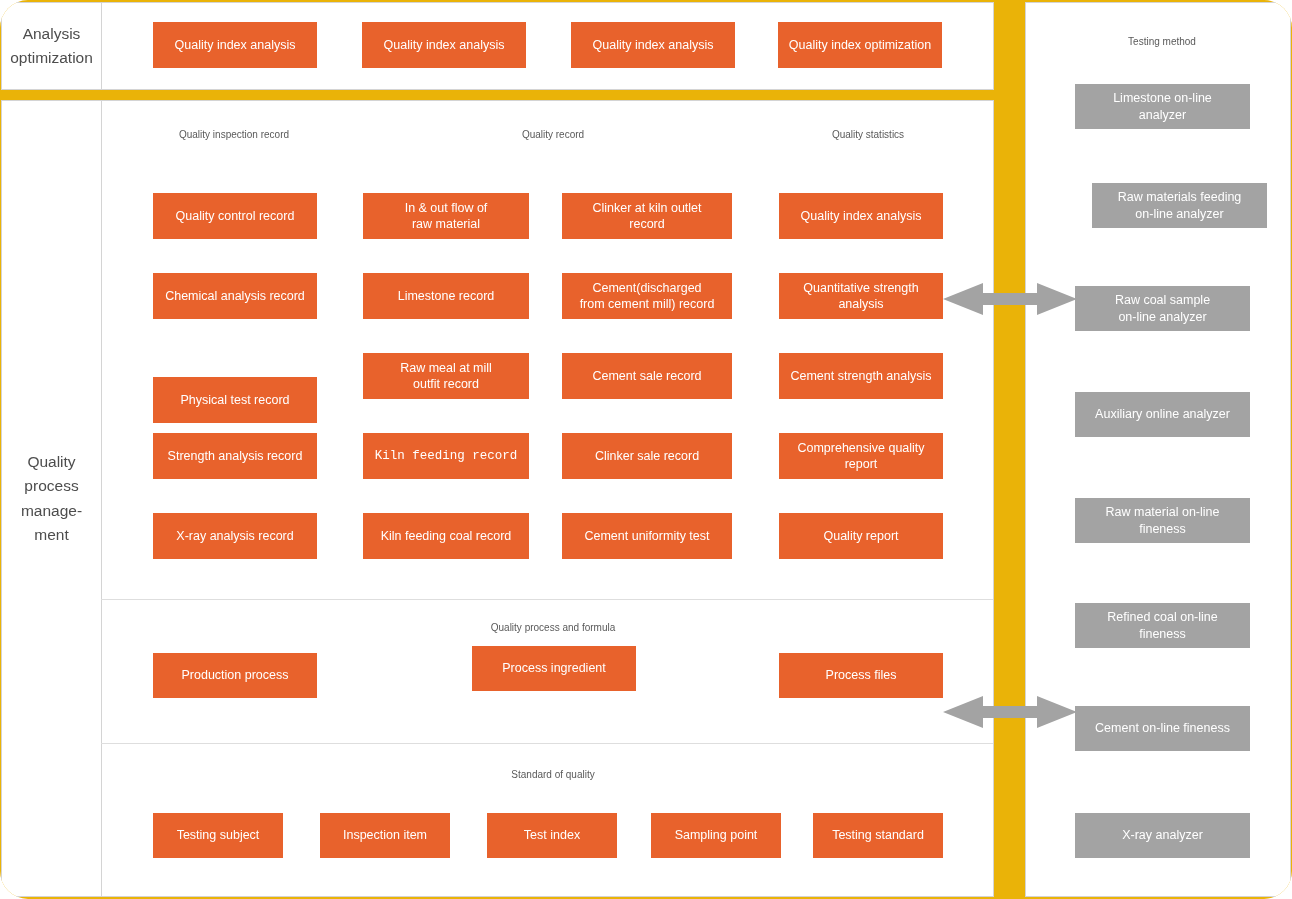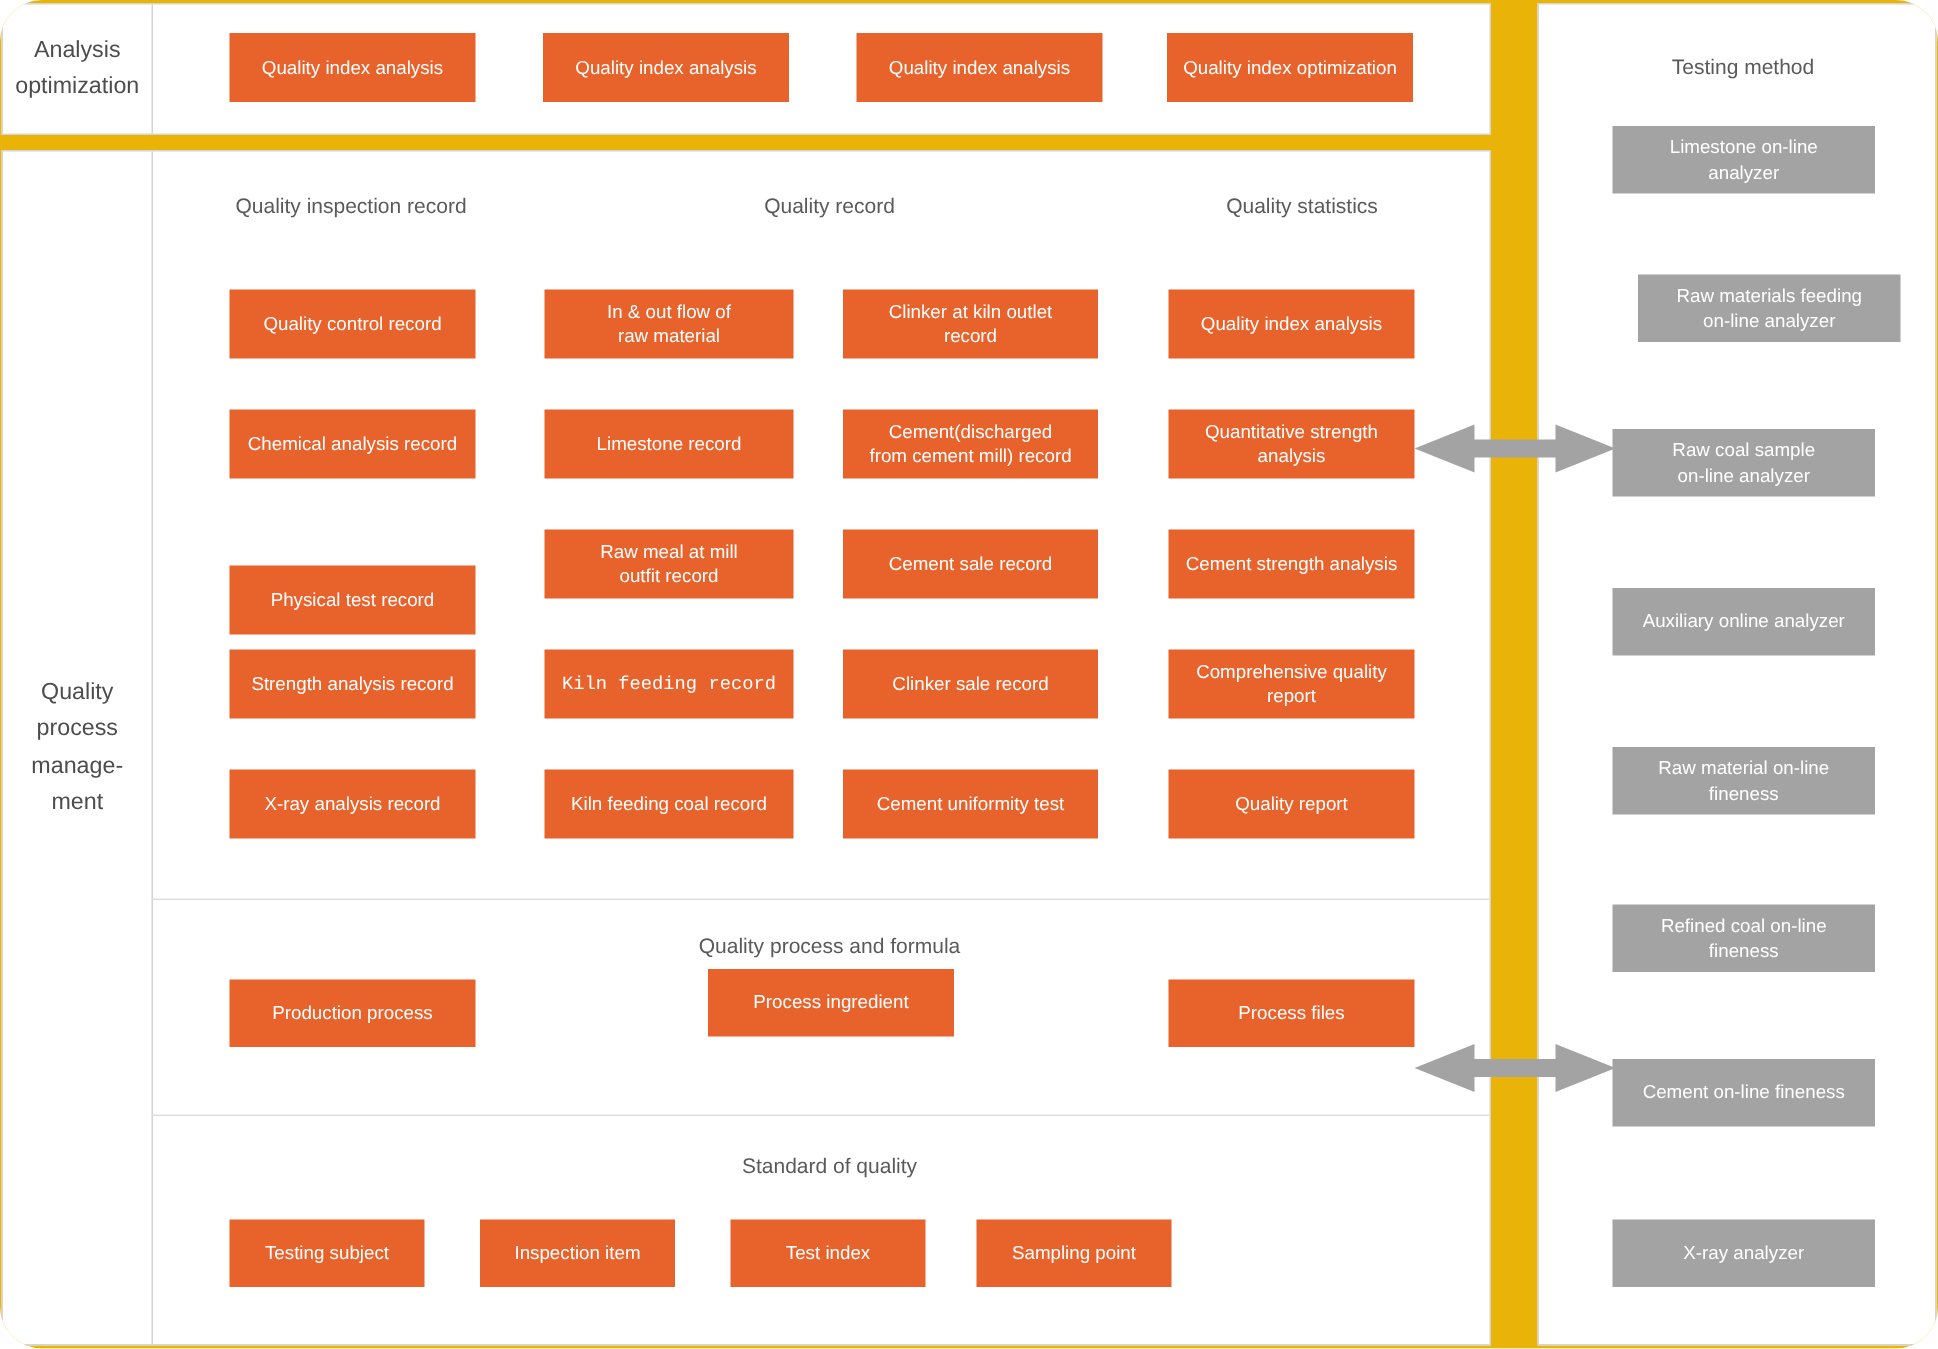--- a/index.html
+++ b/index.html
@@ -60,21 +60,21 @@
     font-size: 15.5px;
     line-height: 1.55;
     box-sizing: border-box;
     padding: 0 6px;
   }
 
   
   .caption {
     position: absolute;
     color: #5a5a5a;
-    font-size: 14px;
+    font-size: 10px;
     text-align: center;
     white-space: nowrap;
     transform: translateX(-50%);
   }
 
   
   .node {
     position: absolute;
     display: flex;
     align-items: center;
@@ -238,20 +238,23 @@
   </div>
   <div class="node orange" style="left:320px; top:813px; width:130px; height:45px;">
     <span>Inspection item</span>
   </div>
   <div class="node orange" style="left:487px; top:813px; width:130px; height:45px;">
     <span>Test index</span>
   </div>
   <div class="node orange" style="left:651px; top:813px; width:130px; height:45px;">
     <span>Sampling point</span>
   </div>
+  <div class="node orange" style="left:813px; top:813px; width:130px; height:45px;">
+    <span>Testing standard</span>
+  </div>
 
   <div class="panel" id="panel-testing"></div>
 
   <div class="caption" style="left:1162px; top:36px;">Testing method</div>
 
   <div class="node gray" style="left:1075px; top:84px; width:175px; height:45px;">
     <span>
       <span>Limestone  on-line</span>
       <span class="l2">analyzer</span>
     </span>

